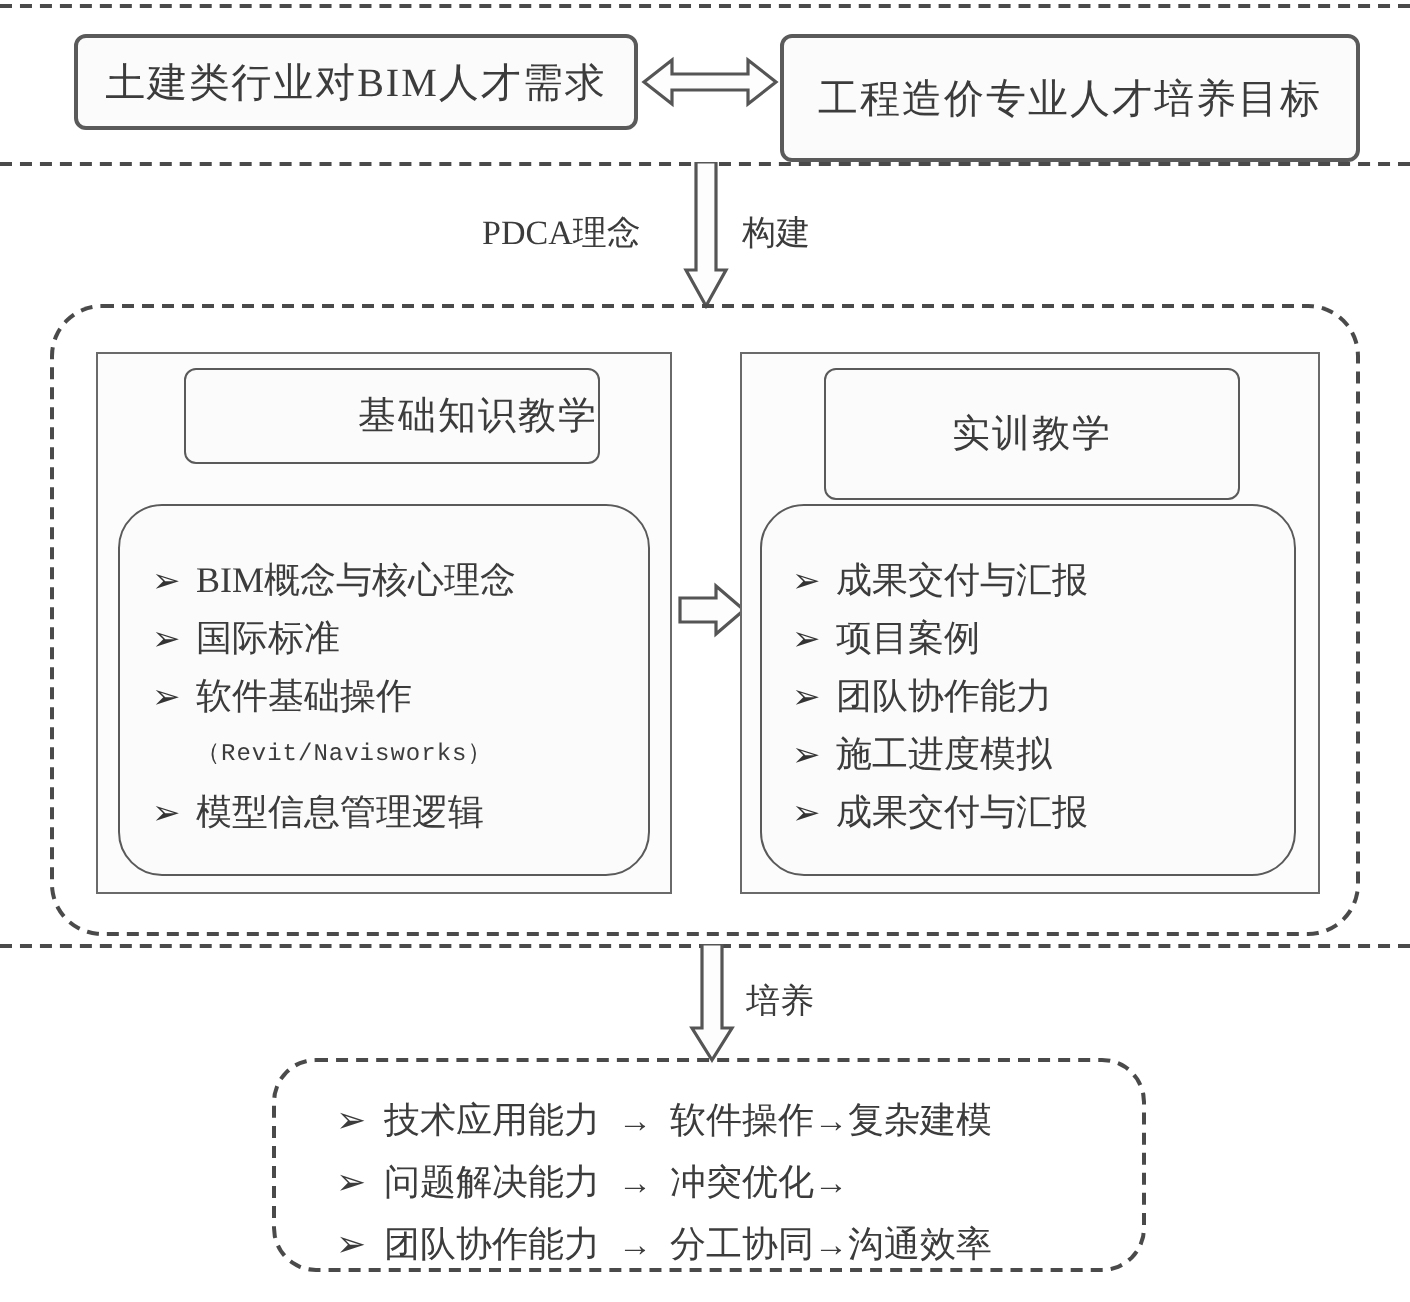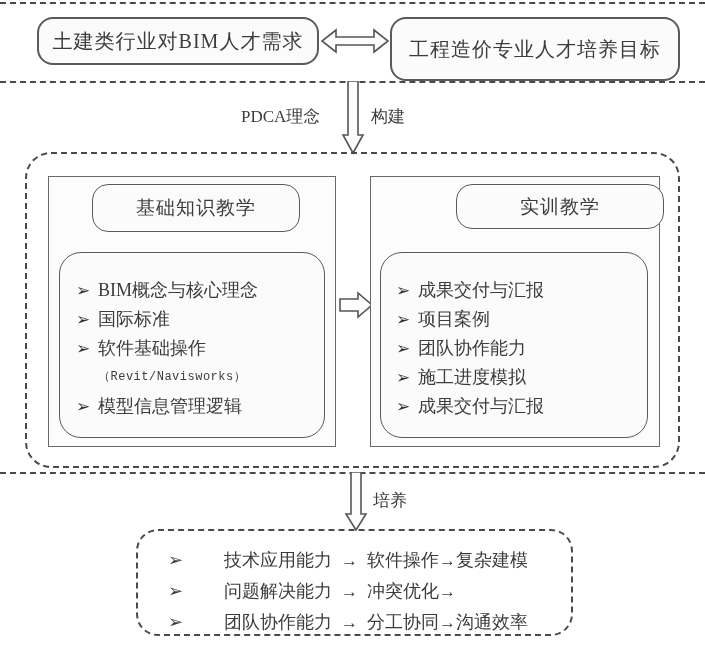--- a/index.html
+++ b/index.html
@@ -26,21 +26,21 @@
     width: 705px;
     height: 0;
     border-top: 2px dashed #4a4a4a;
   }
 
   
   .rbox {
     position: absolute;
     box-sizing: border-box;
     border: 2px solid #5a5a5a;
-    border-radius: 16px;
+    border-radius: 6px;
     background: #fbfbfb;
     display: flex;
     align-items: center;
     justify-content: center;
   }
   .sqbox {
     position: absolute;
     box-sizing: border-box;
     border: 1.5px solid #6a6a6a;
     background: #fcfcfc;
@@ -97,21 +97,21 @@
   
   .orow {
     display: flex;
     align-items: baseline;
     font-size: 18px;
     line-height: 30px;
     color: #3c3c3c;
     white-space: nowrap;
   }
   .orow .bullet { width: 24px; flex: none; }
-  .orow .cap { flex: none; margin-left: 32px; }
+  .orow .cap { flex: none; }
   .orow .arr1 { flex: none; padding: 0 9px 0 9px; font-size: 17px; }
   .orow .mid { flex: none; }
   .orow .arr2 { flex: none; font-size: 17px; }
   .orow .end { flex: none; }
 
   
   .arrow-svg { position: absolute; }
   .lbl {
     position: absolute;
     font-size: 17px;
@@ -142,21 +142,21 @@
   <svg class="arrow-svg" style="left:341px; top:81px;" width="24" height="74" viewBox="0 0 24 74">
     <path d="M 7,0 L 7,54 L 2,54 L 12,72 L 22,54 L 17,54 L 17,0 Z" fill="#fdfdfd" stroke="#555" stroke-width="1.6" stroke-linejoin="miter"></path>
   </svg>
   <div class="lbl" style="left:241px; top:105px;">PDCA理念</div>
   <div class="lbl" style="left:371px; top:105px;">构建</div>
 
   <div class="dashbox" style="left:25px; top:152px; width:655px; height:316px;"></div>
 
   <div class="sqbox" style="left:48px; top:176px; width:288px; height:271px;"></div>
 
-  <div class="rbox" style="left:92px; top:184px; width:208px; height:48px; border-width:1.8px;">
+  <div class="rbox" style="left:92px; top:184px; width:208px; height:48px; border-width:1.8px;justify-content:flex-end;">
     <span class="hdr-text">基础知识教学</span>
   </div>
 
   <div class="rbox" style="left:59px; top:252px; width:266px; height:186px; border-radius:22px; border-width:1.8px;"></div>
 
   <div class="list" style="left:76px; top:276px; width:250px;">
     <div class="li">
       <span class="bullet">➢</span>
       <span class="txt">BIM概念与核心理念</span>
     </div>
@@ -177,21 +177,21 @@
       <span class="txt">模型信息管理逻辑</span>
     </div>
   </div>
 
   <svg class="arrow-svg" style="left:338px; top:291px;" width="36" height="28" viewBox="0 0 36 28">
     <path d="M 2,8 L 20,8 L 20,2 L 34,14 L 20,26 L 20,20 L 2,20 Z" fill="#fdfdfd" stroke="#555" stroke-width="1.6" stroke-linejoin="miter"></path>
   </svg>
 
   <div class="sqbox" style="left:370px; top:176px; width:290px; height:271px;"></div>
 
-  <div class="rbox" style="left:412px; top:184px; width:208px; height:45px; border-width:1.8px;margin-left:44px;">
+  <div class="rbox" style="left:412px; top:184px; width:208px; height:66px; border-width:1.8px;">
     <span class="hdr-text">实训教学</span>
   </div>
 
   <div class="rbox" style="left:380px; top:252px; width:268px; height:186px; border-radius:22px; border-width:1.8px;"></div>
 
   <div class="list" style="left:396px; top:276px; width:250px;">
     <div class="li">
       <span class="bullet">➢</span>
       <span class="txt">成果交付与汇报</span>
     </div>

